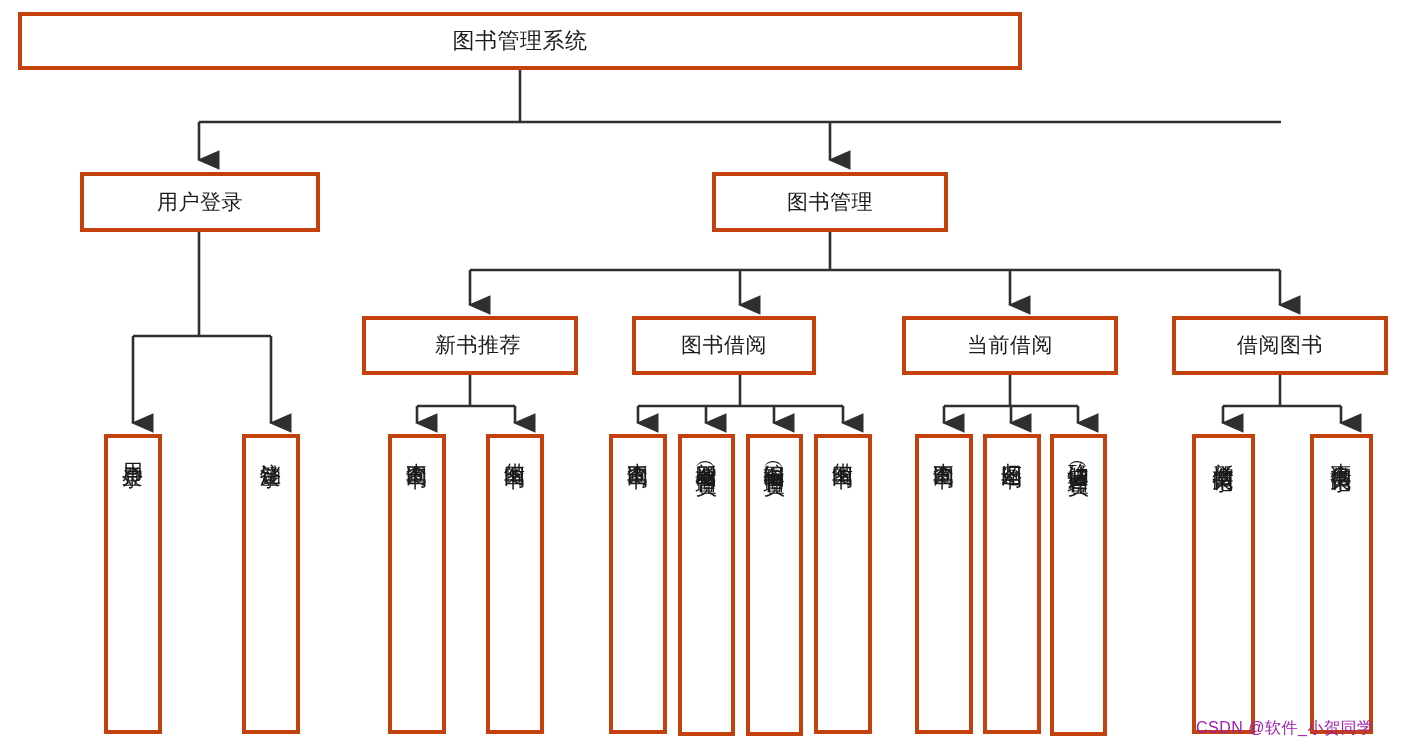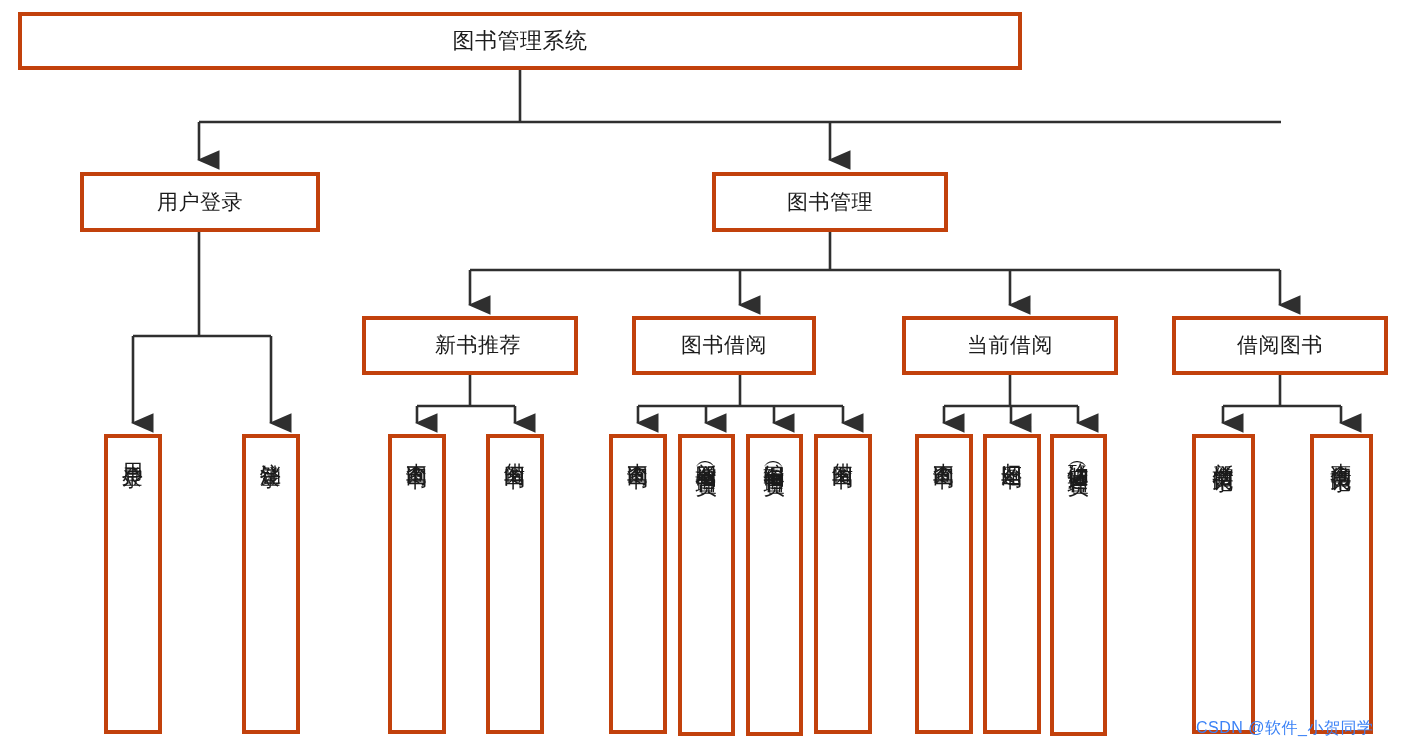--- a/index.html
+++ b/index.html
@@ -56,21 +56,21 @@
   .node.v .label {
     writing-mode: vertical-rl;
     text-orientation: upright;
     font-size: 21px;
     letter-spacing: 2px;
     line-height: 1;
   }
   .watermark {
     position: absolute;
     font-size: 16px;
-    color: #3b82f6;
+    color: #a21caf;
     white-space: nowrap;
     letter-spacing: 0.5px;
   }
 </style>
 </head>
 <body>
 
 <div id="canvas">
 
   <svg class="wires" viewBox="0 0 1405 747">

